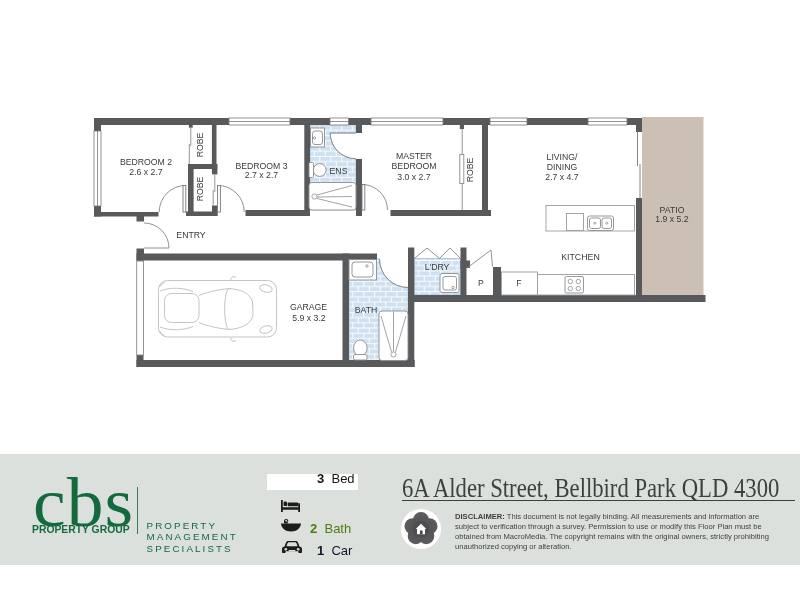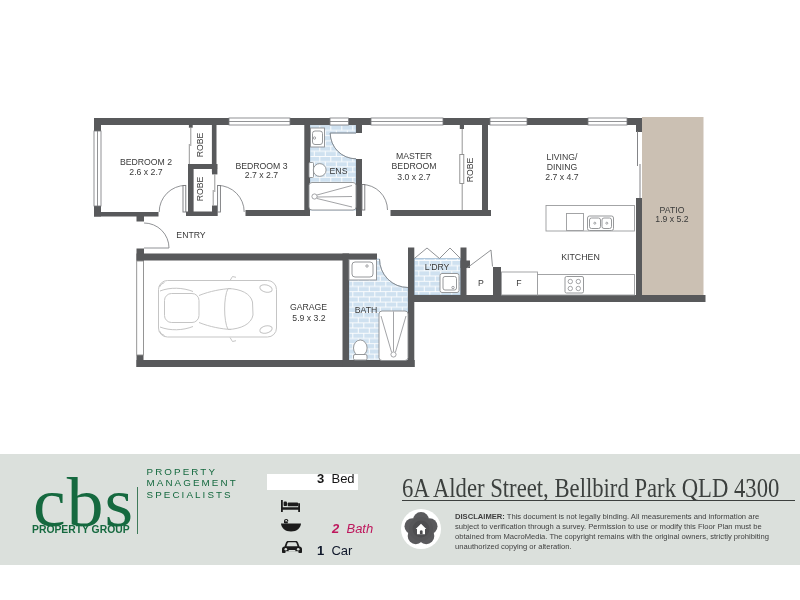--- a/index.html
+++ b/index.html
@@ -279,37 +279,37 @@
 <div class="abs" style="left:0;top:454px;width:800px;height:111px;background:#dbe0dc;"></div>
 
 <div class="abs" style="left:267px;top:474px;width:91px;height:15.5px;background:#ffffff;"></div>
 
 <div class="abs" style="left:33px;top:474.5px;width:110px;height:56px;color:#15693f;font-family:'Liberation Serif',serif;font-size:70px;line-height:56px;letter-spacing:1px;transform:scaleX(1.05);transform-origin:0 0;">cbs</div>
 
 <div class="abs" style="left:32px;top:523px;color:#15693f;font-size:11.5px;font-weight:bold;letter-spacing:0px;transform:scaleX(0.90);transform-origin:0 0;white-space:nowrap;">PROPERTY GROUP</div>
 
 <div class="abs" style="left:137px;top:487px;width:1.2px;height:47px;background:#3e7a59;"></div>
 
-<div class="abs" style="left:146.5px;top:466px;color:#15693f;font-size:9.8px;font-weight:normal;letter-spacing:2.1px;line-height:11.3px;">PROPERTY<br>MANAGEMENT<br>SPECIALISTS</div>
+<div class="abs" style="left:146.5px;top:520px;color:#15693f;font-size:9.8px;font-weight:normal;letter-spacing:2.1px;line-height:11.3px;">PROPERTY<br>MANAGEMENT<br>SPECIALISTS</div>
 
 <svg class="abs" style="left:281px;top:500px" width="19" height="12" viewBox="0 0 19 12">
 <path d="M0,0 h1.8 v7.2 h15.4 v-4 h1.8 V12 h-1.8 V9.8 H1.8 V12 H0 Z" fill="#1c1c1c"></path>
 <rect x="2.6" y="1.5" width="3.4" height="4.6" rx="1.2" fill="#1c1c1c"></rect>
 <rect x="6.6" y="2.6" width="10.6" height="3.6" rx="1" fill="#1c1c1c"></rect>
 </svg>
 
 <div class="abs" style="left:317px;top:471px;font-size:13px;font-weight:bold;color:#161616;text-align:right;">3&nbsp;&nbsp;<span style="font-weight:normal;">Bed</span></div>
 
 <svg class="abs" style="left:281px;top:519px" width="20" height="14" viewBox="0 0 20 14">
 <path d="M0,4.5 h20 C19.5,9 16,12.5 10,12.5 C4,12.5 0.5,9 0,4.5 Z" fill="#1c1c1c"></path>
 <path d="M3,4 V2.2 C3,0.8 4,0 5.2,0 C6.4,0 7.4,0.8 7.4,2.2 L6.2,2.2 C6.2,1.5 5.8,1.1 5.2,1.1 C4.6,1.1 4.2,1.5 4.2,2.2 V4 Z" fill="#1c1c1c"></path>
 <rect x="3.6" y="2.4" width="3.2" height="2" fill="#1c1c1c"></rect>
 </svg>
 
-<div class="abs" style="left:332px;top:521px;font-size:13px;font-weight:bold;color:#be185d;font-style:italic;">2&nbsp;&nbsp;<span style="font-weight:normal;">Bath</span></div>
+<div class="abs" style="left:310px;top:521px;font-size:13px;font-weight:bold;color:#4d7c0f;">2&nbsp;&nbsp;<span style="font-weight:normal;">Bath</span></div>
 
 <svg class="abs" style="left:281.5px;top:541px" width="20" height="13" viewBox="0 0 20 13">
 <path d="M2.5,5.5 L4,1.5 C4.3,0.6 5,0 6,0 h8 c1,0 1.7,0.6 2,1.5 L17.5,5.5 C18.8,5.8 20,6.6 20,8 v3 c0,0.6 -0.4,1 -1,1 h-1.6 c-0.6,0 -1,-0.4 -1,-1 v-0.8 H3.6 V11 c0,0.6 -0.4,1 -1,1 H1 c-0.6,0 -1,-0.4 -1,-1 V8 C0,6.6 1.2,5.8 2.5,5.5 Z" fill="#1c1c1c"></path>
 <path d="M4.5,5.2 L5.6,2 C5.8,1.4 6.2,1.2 6.8,1.2 h6.4 c0.6,0 1,0.2 1.2,0.8 L15.5,5.2 Z" fill="#dbe0dc"></path>
 <circle cx="3.8" cy="8.3" r="1.3" fill="#dbe0dc"></circle>
 <circle cx="16.2" cy="8.3" r="1.3" fill="#dbe0dc"></circle>
 <rect x="6.5" y="9" width="7" height="1.4" rx="0.7" fill="#dbe0dc"></rect>
 </svg>
 
 <div class="abs" style="left:317px;top:543px;font-size:13px;font-weight:bold;color:#0f172a;">1&nbsp;&nbsp;<span style="font-weight:normal;">Car</span></div>

